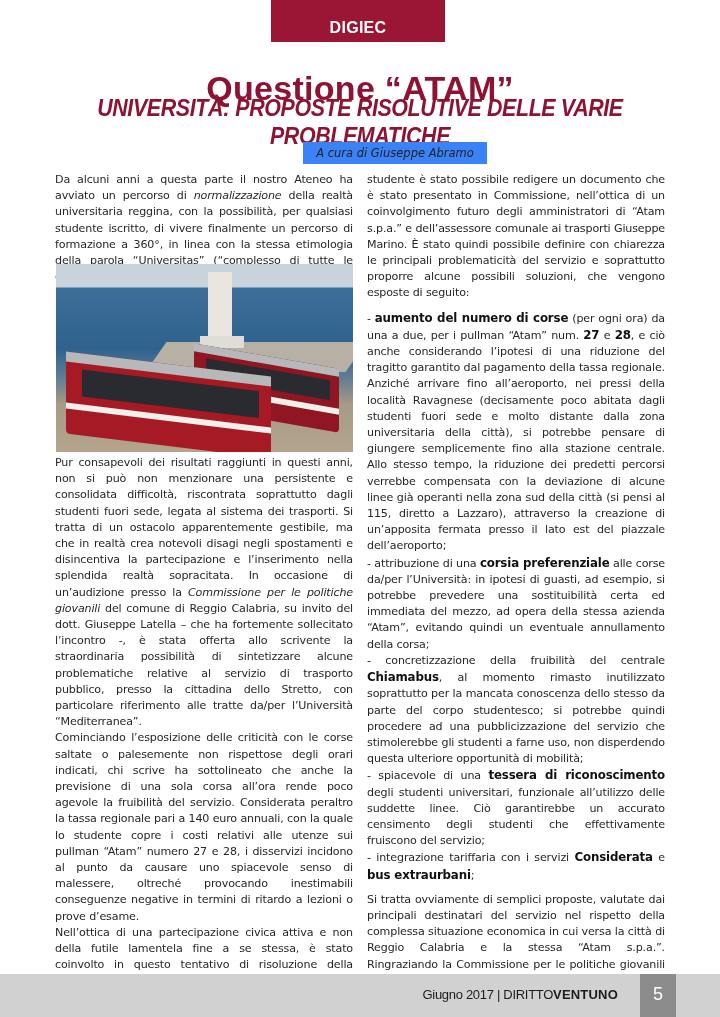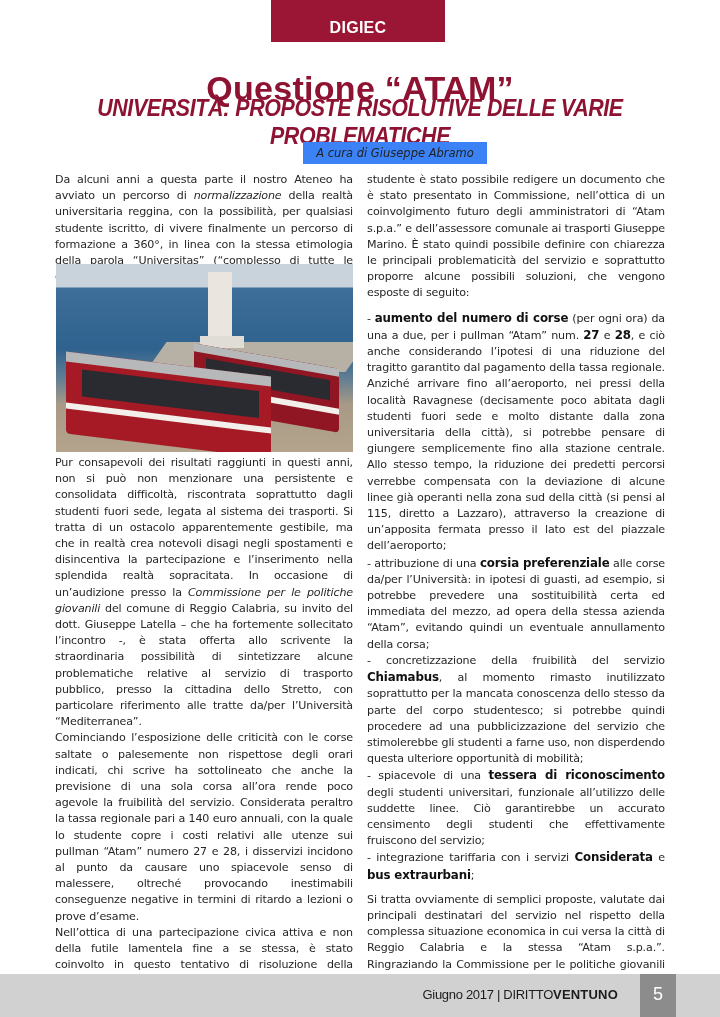--- a/index.html
+++ b/index.html
@@ -100,21 +100,21 @@
   <p><span>Cominciando l’esposizione delle criticità con le corse saltate o palesemente non rispettose degli orari indicati, chi scrive ha sottolineato che anche la previsione di una sola corsa all’ora rende poco agevole la fruibilità del servizio. Considerata peraltro la tassa regionale pari a 140 euro annuali, con la quale lo studente copre i costi relativi alle utenze sui pullman “Atam” numero 27 e 28, i disservizi incidono al punto da causare uno spiacevole senso di malessere, oltreché provocando inestimabili conseguenze negative in termini di ritardo a lezioni o prove d’esame.</span></p>
   <p><span>Nell’ottica di una partecipazione civica attiva e non della futile lamentela fine a se stessa, è stato coinvolto in questo tentativo di risoluzione della problematica anche il collega Giuseppe Imbalzano, studente </span><i>Di.Gi.Ec.</i><span> e presidente </span><i>dell’Associazione pendolari reggini</i><span>, una realtà che da anni raccoglie i reclami delle utenze (non solo studentesche) relative ai trasporti e propone soluzioni a breve e lungo periodo. Grazie all’impegno del giovane</span></p>
 </div>
 
 <div class="col col-right">
   <p><span>studente è stato possibile redigere un documento che è stato presentato in Commissione, nell’ottica di un coinvolgimento futuro degli amministratori di “Atam s.p.a.” e dell’assessore comunale ai trasporti Giuseppe Marino. È stato quindi possibile definire con chiarezza le principali problematicità del servizio e soprattutto proporre alcune possibili soluzioni, che vengono esposte di seguito:</span></p>
   <div class="gap"></div>
   <div>
       <p><span>- </span><b>aumento del numero di corse</b><span> (per ogni ora) da una a due, per i pullman “Atam” num. </span><b>27</b><span> e </span><b>28</b><span>, e ciò anche considerando l’ipotesi di una riduzione del tragitto garantito dal pagamento della tassa regionale. Anziché arrivare fino all’aeroporto, nei pressi della località Ravagnese (decisamente poco abitata dagli studenti fuori sede e molto distante dalla zona universitaria della città), si potrebbe pensare di giungere semplicemente fino alla stazione centrale. Allo stesso tempo, la riduzione dei predetti percorsi verrebbe compensata con la deviazione di alcune linee già operanti nella zona sud della città (si pensi al 115, diretto a Lazzaro), attraverso la creazione di un’apposita fermata presso il lato est del piazzale dell’aeroporto;</span></p>
       <p><span>- attribuzione di una </span><b>corsia preferenziale</b><span> alle corse da/per l’Università: in ipotesi di guasti, ad esempio, si potrebbe prevedere una sostituibilità certa ed immediata del mezzo, ad opera della stessa azienda “Atam”, evitando quindi un eventuale annullamento della corsa;</span></p>
-      <p><span>- concretizzazione della fruibilità del servizio </span><b>Chiamabus</b><span>, al momento rimasto inutilizzato soprattutto per la mancata conoscenza dello stesso da parte del corpo studentesco; si potrebbe quindi procedere ad una pubblicizzazione del servizio che stimolerebbe gli studenti a farne uso, non disperdendo questa ulteriore opportunità di mobilità;</span></p>
+      <p><span>- concretizzazione della fruibilità del centrale </span><b>Chiamabus</b><span>, al momento rimasto inutilizzato soprattutto per la mancata conoscenza dello stesso da parte del corpo studentesco; si potrebbe quindi procedere ad una pubblicizzazione del servizio che stimolerebbe gli studenti a farne uso, non disperdendo questa ulteriore opportunità di mobilità;</span></p>
       <p><span>- spiacevole di una </span><b>tessera di riconoscimento</b><span> degli studenti universitari, funzionale all’utilizzo delle suddette linee. Ciò garantirebbe un accurato censimento degli studenti che effettivamente fruiscono del servizio;</span></p>
       <p><span>- integrazione tariffaria con i servizi </span><b>Considerata</b><span> e </span><b>bus extraurbani</b><span>;</span></p>
     </div>
   <div class="gap"></div>
   <p><span>Si tratta ovviamente di semplici proposte, valutate dai principali destinatari del servizio nel rispetto della complessa situazione economica in cui versa la città di Reggio Calabria e la stessa “Atam s.p.a.”. Ringraziando la Commissione per le politiche giovanili del Comune di Reggio Calabria per la preziosa possibilità di confronto offerta alla nostra comunità studentesca, si resta in attesa di un riscontro con l’auspicio di risolvere definitivamente uno dei più grandi freni allo sviluppo della nostra realtà.</span></p>
 </div>
 
 <div class="footer">
   <div class="footer-text">
     <span>Giugno 2017 | </span><span>DIRITTO</span><span class="brand-bold">VENTUNO</span>

